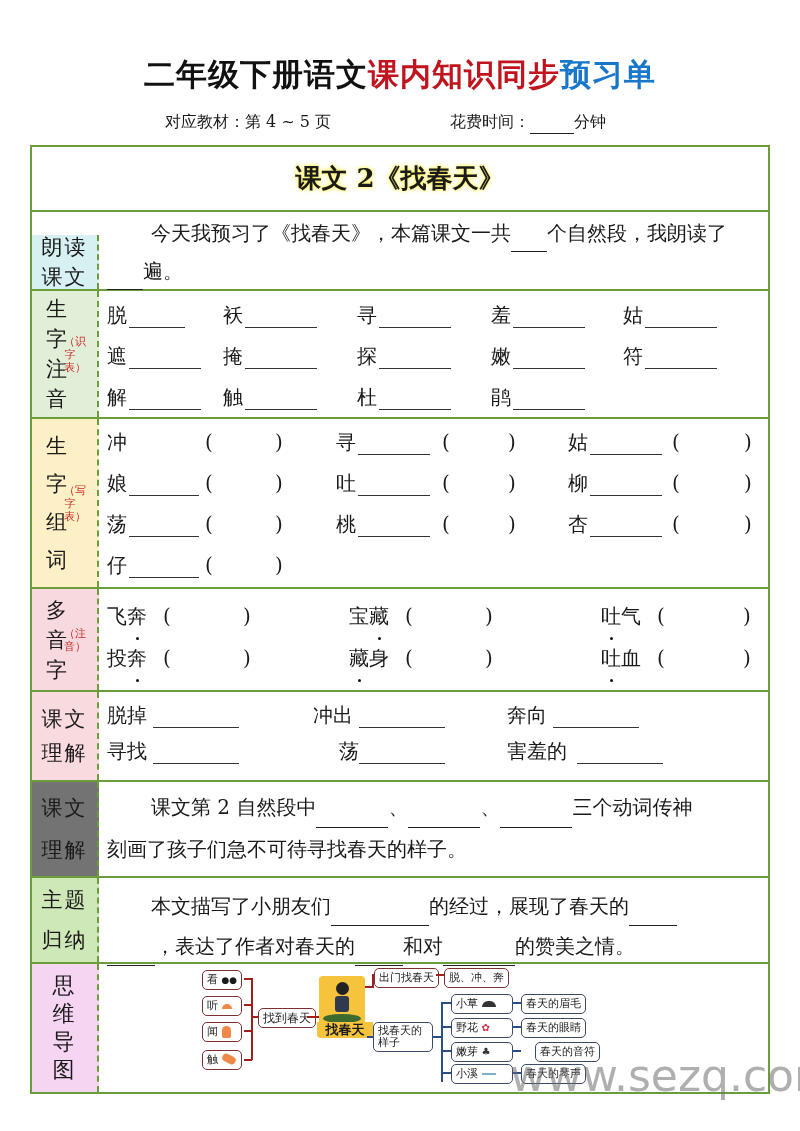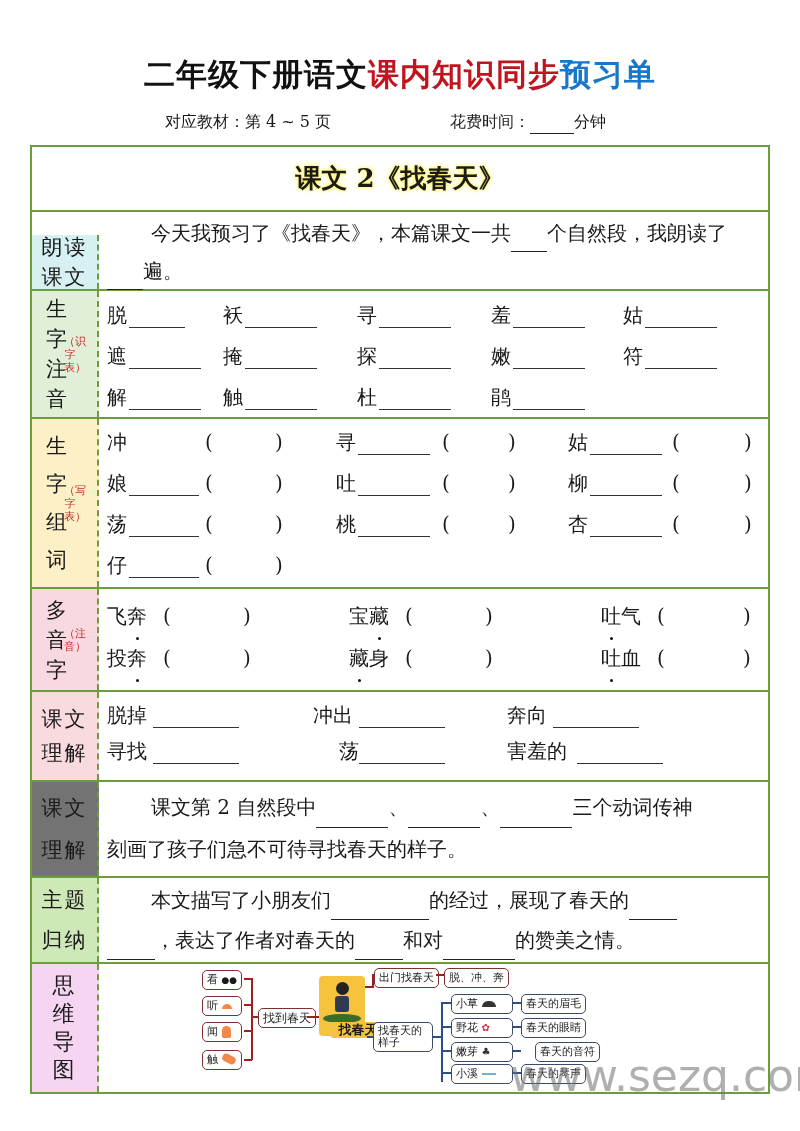--- a/index.html
+++ b/index.html
@@ -327,21 +327,21 @@
       <div>
         <span>刻画了孩子们急不可待寻找春天的样子。</span>
       </div>
     </div>
   </div>
 
   <div class="row" style="height:86px">
     <div class="label bg-green">
       <div class="lt" style="width:48px;line-height:40px">主题归纳</div>
     </div>
-    <div class="body" style="padding-top:2px;line-height:40px">
+    <div class="body" style="padding-top:8px;line-height:40px">
       <div class="indent" style="white-space:nowrap">
         <span>本文描写了小朋友们</span><span class="blank-inline" style="width:98px"></span><span>的经过，展现了春天的</span><span class="blank-inline" style="width:48px"></span>
       </div>
       <div style="white-space:nowrap">
         <span class="blank-inline" style="width:48px"></span><span>，表达了作者对春天的</span><span class="blank-inline" style="width:48px"></span><span>和对</span><span class="blank-inline" style="width:72px"></span><span>的赞美之情。</span>
       </div>
     </div>
   </div>
 
   <div class="row" style="height:128px">
@@ -363,21 +363,21 @@
         <div class="mline" style="left:145px;top:95px;width:8px;height:2px"></div>
         <div class="mline" style="left:153px;top:52px;width:6px;height:2px"></div>
         <div class="mnode" style="left:159px;top:44px;font-size:12px">找到春天</div>
         <div class="mline" style="left:208px;top:52px;width:12px;height:2px"></div>
 
         <div class="center-box" style="left:220px;top:12px">
           <div class="grass"></div>
           <div class="boy-head"></div>
           <div class="boy-body"></div>
         </div>
-        <div class="center-label" style="left:231px;top:58px">找春天</div>
+        <div class="center-label" style="left:218px;top:58px">找春天</div>
 
         <div class="mline" style="left:266px;top:22px;width:8px;height:2px"></div>
         <div class="mline" style="left:273px;top:10px;width:2px;height:14px"></div>
         <div class="mnode" style="left:275px;top:4px;font-size:11px">出门找春天</div>
         <div class="mline" style="left:337px;top:10px;width:8px;height:2px"></div>
         <div class="mnode" style="left:345px;top:4px;font-size:11px">脱、冲、奔</div>
 
         <div class="mline blue" style="left:268px;top:72px;width:6px;height:2px"></div>
         <div class="mnode blue" style="left:274px;top:58px;width:60px;white-space:normal;line-height:12px;font-size:11px">找春天的样子</div>
         <div class="mline blue" style="left:334px;top:72px;width:8px;height:2px"></div>

